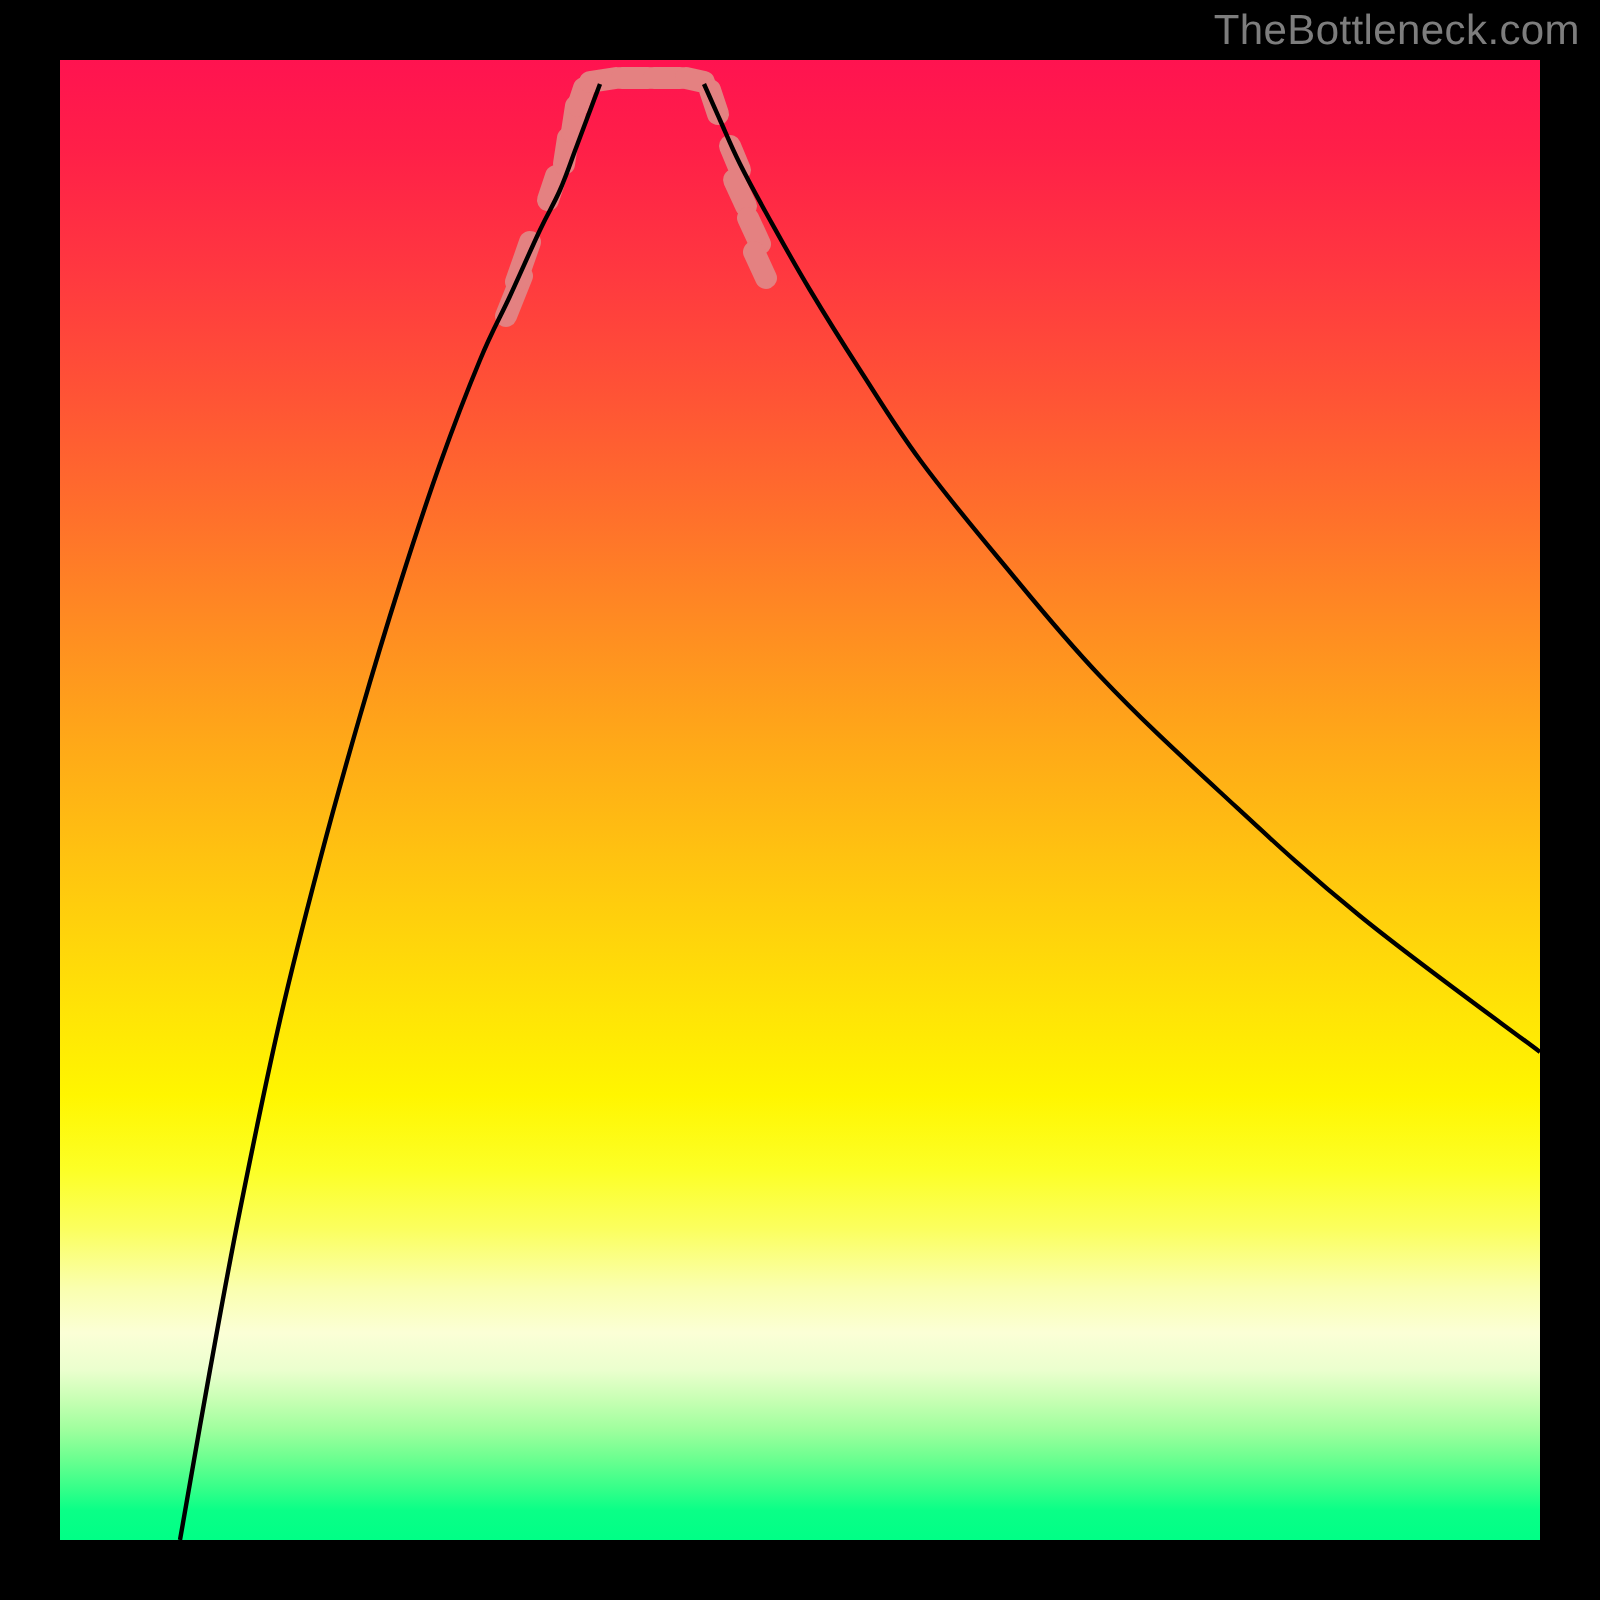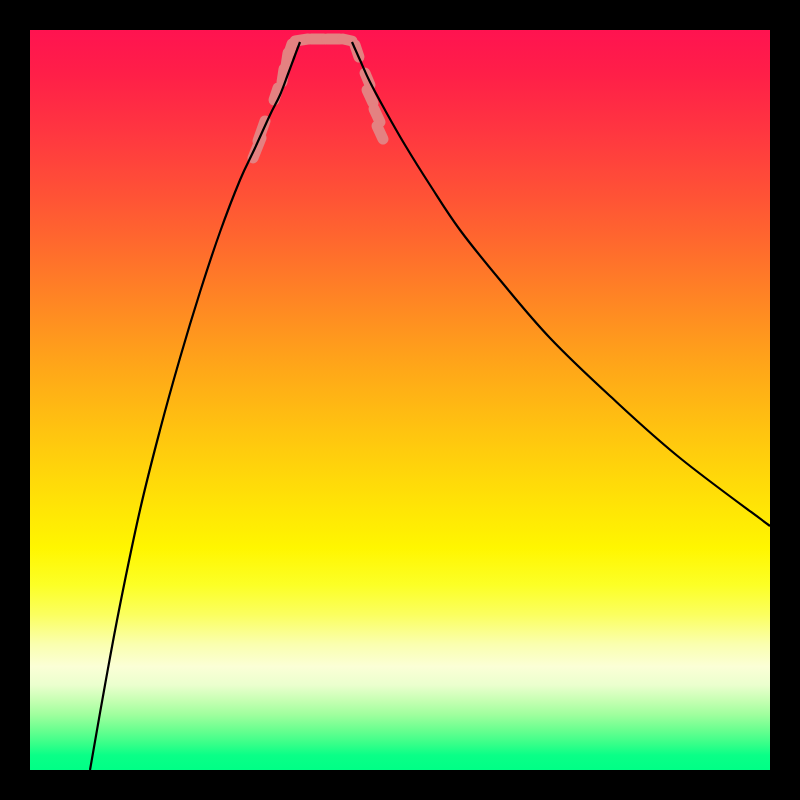--- a/index.html
+++ b/index.html
@@ -89,13 +89,14 @@
           <line x1="325" y1="15" x2="329" y2="27" stroke="#e48181" stroke-width="11" stroke-linecap="round"></line>
           <line x1="335" y1="43" x2="340" y2="55" stroke="#e48181" stroke-width="11" stroke-linecap="round"></line>
           <line x1="337" y1="60" x2="343" y2="73" stroke="#e48181" stroke-width="11" stroke-linecap="round"></line>
           <line x1="344" y1="79" x2="350" y2="92" stroke="#e48181" stroke-width="11" stroke-linecap="round"></line>
           <line x1="347" y1="96" x2="353" y2="109" stroke="#e48181" stroke-width="11" stroke-linecap="round"></line>
         </g>
       <path id="left-curve-path" fill="none" d="M 60 740 C 62.7 724.7, 69.6 684.7, 75 655 C 80.4 625.3, 83.7 606.5, 90 575 C 96.3 543.5, 102.8 511.5, 110 480 C 117.2 448.5, 122.8 427.36, 130 400 C 137.2 372.64, 142.8 352.84, 150 328 C 157.2 303.16, 162.8 284.68, 170 262 C 177.2 239.32, 182.8 222.16, 190 202 C 197.2 181.84, 203.7 165.12, 210 150 C 216.3 134.88, 219.6 129.7, 225 118 C 230.4 106.3, 235.5 94.53999999999999, 240 85 C 244.5 75.46000000000001, 246.76 72.38, 250 65 C 253.24 57.62, 255.48 50.66, 258 44 C 260.52 37.34, 261.84 33.76, 264 28 C 266.16 22.240000000000002, 268.92 14.879999999999999, 270 12" stroke="#000000" stroke-width="2.2"></path>
       <path id="right-curve-path" fill="none" d="M 322 12 C 323.44 15.24, 326.76 22.8, 330 30 C 333.24 37.2, 335.5 43, 340 52 C 344.5 61, 348.7 68.66, 355 80 C 361.3 91.34, 366.9 101.5, 375 115 C 383.1 128.5, 390.1 139.7, 400 155 C 409.9 170.3, 417.4 182.9, 430 200 C 442.6 217.1, 453.8 230.56, 470 250 C 486.2 269.44, 500.2 287.12, 520 308 C 539.8 328.88, 556.6 344.4, 580 366 C 603.4 387.6, 621.2 404.6, 650 428 C 678.8 451.4, 723.8 483.76, 740 496" stroke="#000000" stroke-width="2.2"></path>
     </svg>
   </div>
+  <div class="watermark">TheBottleneck.com</div>
 </div>
 
 </body></html>

